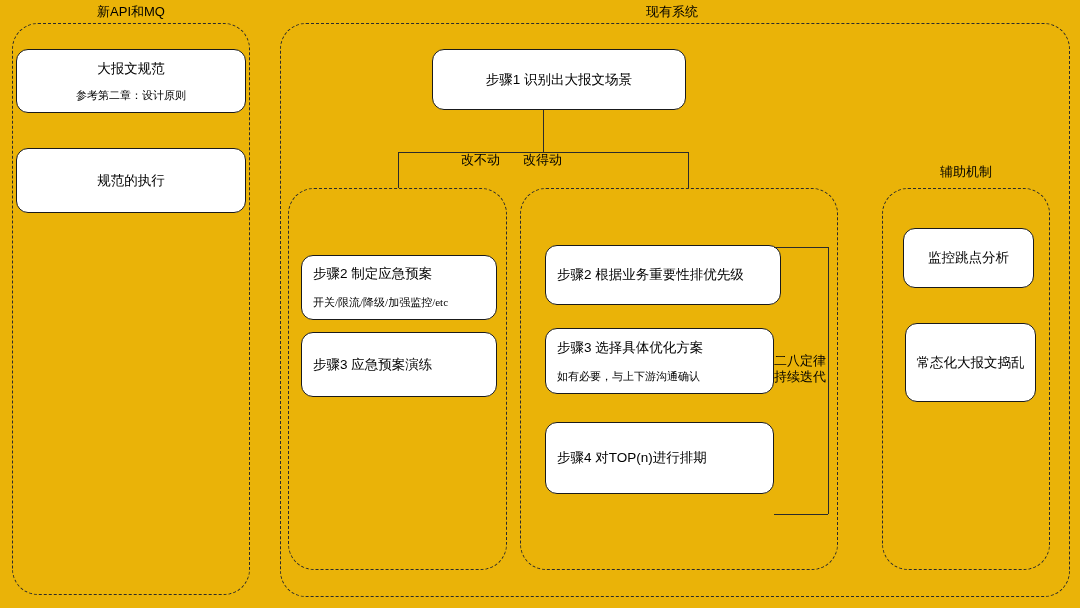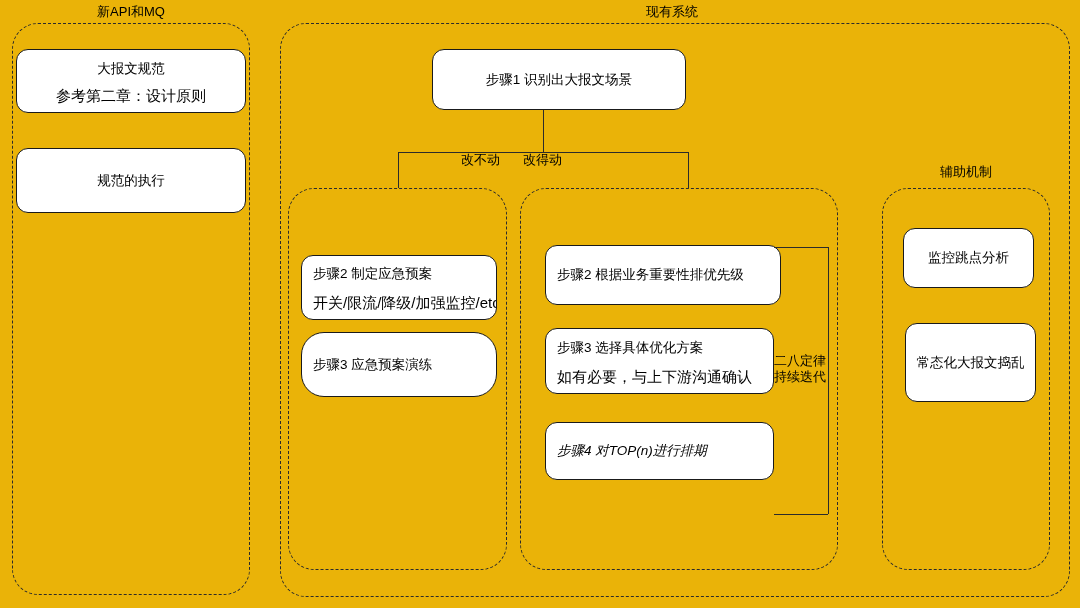--- a/index.html
+++ b/index.html
@@ -47,24 +47,25 @@
     justify-content: center;
     overflow: hidden;
   }
   .node .title {
     font-size: 13.5px;
     line-height: 18px;
     color: #000;
     white-space: nowrap;
   }
   .node .sub {
-    font-size: 15px;
+    font-size: 11px;
     line-height: 15px;
     color: #000;
     white-space: nowrap;
+    font-family: Liberation Serif, serif;
   }
   .node.center { align-items: center; text-align: center; padding: 0 8px; }
   .node.center .title { text-align: center; }
   .node.center .sub { text-align: center; margin-top: 10px; }
   .node.left { align-items: flex-start; text-align: left; padding: 0 0 0 11px; margin-top: 27px; }
   .node.left .sub { margin-top: 12px; }
 
   
   .line-h {
     position: absolute;
@@ -117,36 +118,36 @@
   <div class="edge-label" style="left:461px; top:152px;">改不动</div>
   <div class="edge-label" style="left:523px; top:152px;">改得动</div>
 
   <div class="group" style="left:288px; top:188px; width:219px; height:382px;"></div>
 
   <div class="node left" style="left:301px; top:228px; width:196px; height:65px;">
     <div class="title">步骤2 制定应急预案</div>
     <div class="sub">开关/限流/降级/加强监控/etc</div>
   </div>
 
-  <div class="node left" style="left:301px; top:305px; width:196px; height:65px;border-radius:23px;">
+  <div class="node left" style="left:301px; top:305px; width:196px; height:65px;">
     <div class="title">步骤3 应急预案演练</div>
   </div>
 
   <div class="group" style="left:520px; top:188px; width:318px; height:382px;"></div>
 
   <div class="node left" style="left:545px; top:218px; width:236px; height:60px;">
     <div class="title">步骤2 根据业务重要性排优先级</div>
   </div>
 
   <div class="node left" style="left:545px; top:301px; width:229px; height:66px;">
     <div class="title">步骤3 选择具体优化方案</div>
     <div class="sub">如有必要，与上下游沟通确认</div>
   </div>
 
-  <div class="node left" style="left:545px; top:395px; width:229px; height:58px;font-style:italic;">
+  <div class="node left" style="left:545px; top:395px; width:229px; height:72px;">
     <div class="title">步骤4 对TOP(n)进行排期</div>
   </div>
 
 
   <div class="line-h" style="left:774px; top:247px; width:54px;"></div>
   <div class="line-v" style="left:828px; top:247px; height:267px;"></div>
   <div class="line-h" style="left:774px; top:514px; width:54px;"></div>
 
   <div class="edge-label multi" style="left:800px; top:353px; transform:translateX(-50%);">
     <div>二八定律</div>

